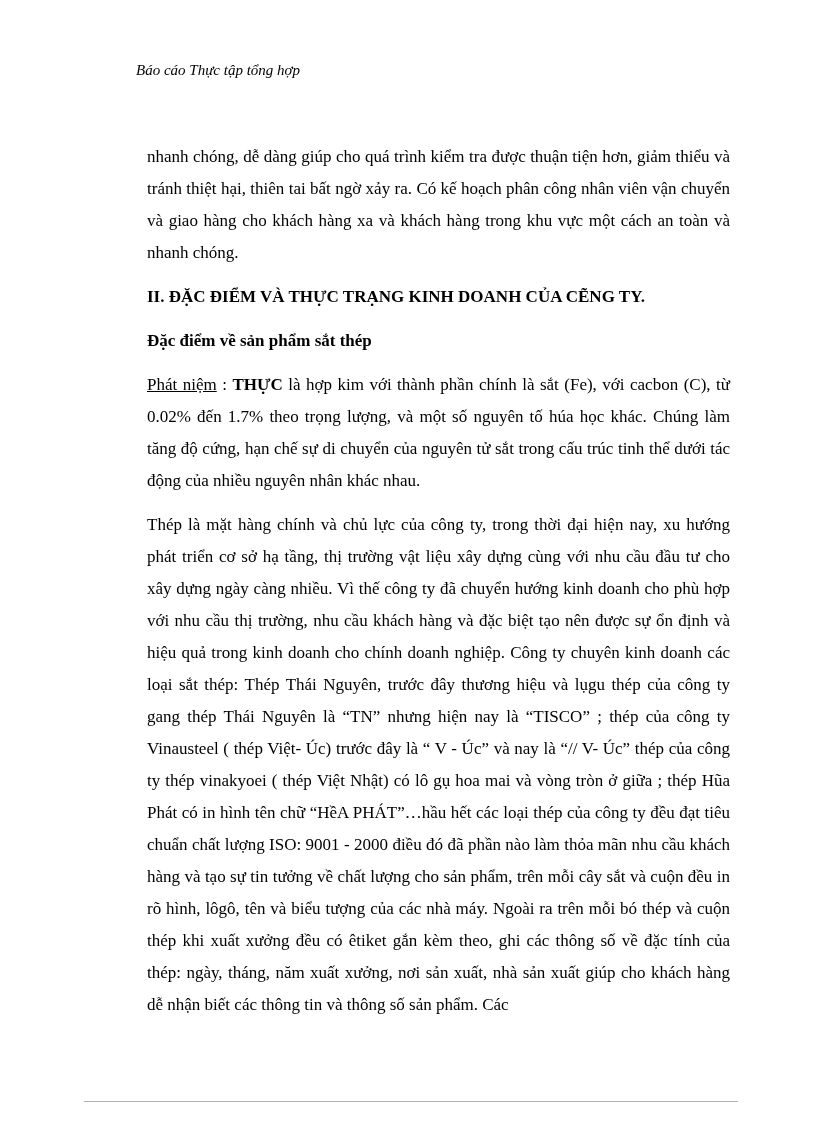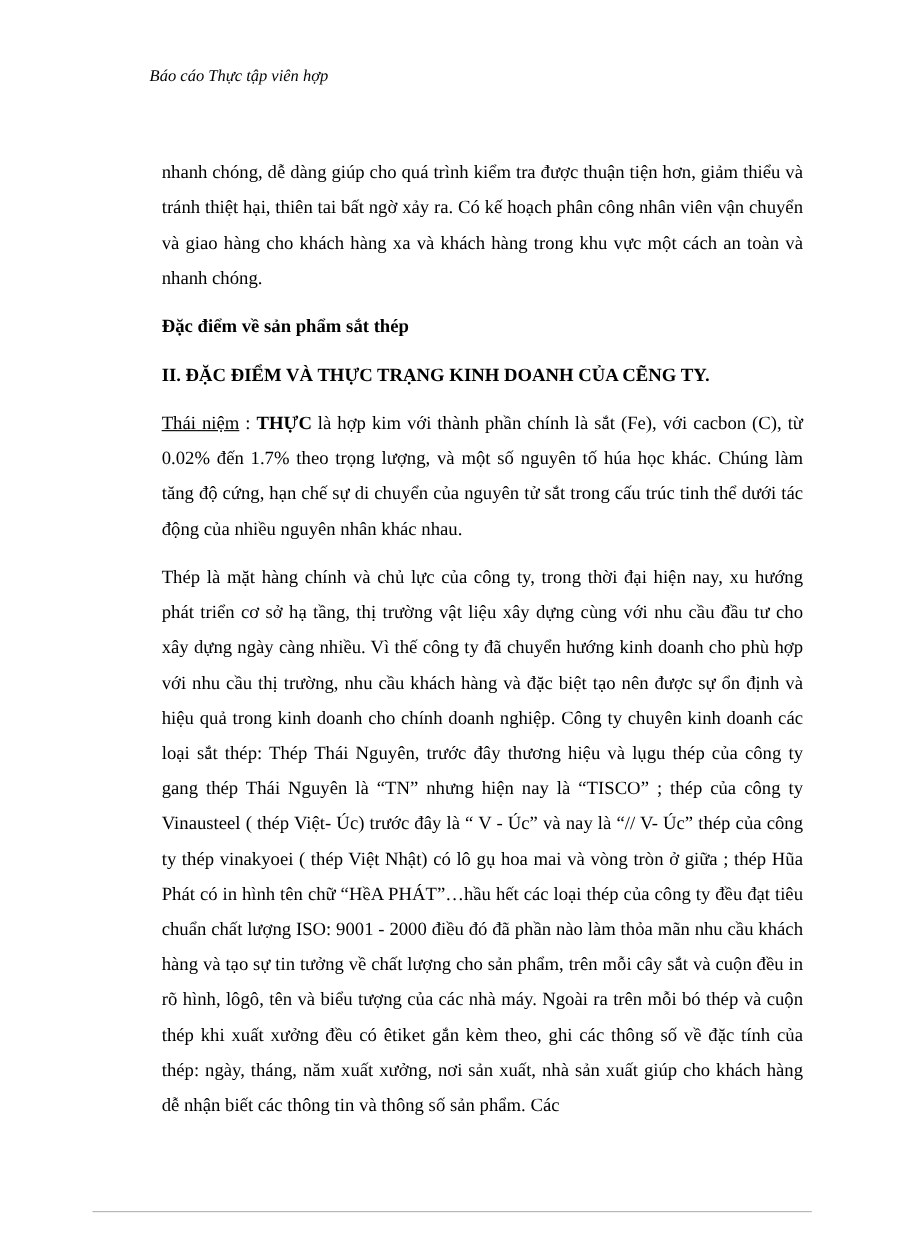--- a/index.html
+++ b/index.html
@@ -50,32 +50,32 @@
     border-top: 1px solid #b0b0b0;
     height: 0;
   }
 </style>
 </head>
 <body>
 
 <div class="page">
 
   <div class="running-header">
-    <span>Báo cáo Thực tập viên hợp</span>
+    <span>Báo cáo Thực tập tổng hợp</span>
   </div>
 
   <div class="content">
 
     <p>nhanh chóng, dễ dàng giúp cho quá trình kiểm tra được thuận tiện hơn, giảm thiểu và tránh thiệt hại, thiên tai bất ngờ xảy ra. Có kế hoạch phân công nhân viên vận chuyển và giao hàng cho khách hàng xa và khách hàng trong khu vực một cách an toàn và nhanh chóng.</p>
 
+    <p class="bold heading-line">II. ĐẶC ĐIỂM VÀ THỰC TRẠNG KINH DOANH CỦA CẼNG TY.</p>
+
     <p class="bold heading-line subheading">Đặc điểm về sản phẩm sắt thép</p>
 
-    <p class="bold heading-line">II. ĐẶC ĐIỂM VÀ THỰC TRẠNG KINH DOANH CỦA CẼNG TY.</p>
-
-    <p><span class="underline">Thái niệm</span><span> :  </span><span class="bold">THỰC</span><span> là hợp kim với thành phần chính là sắt (Fe), với cacbon (C), từ 0.02% đến 1.7% theo trọng lượng, và một số nguyên tố húa học khác. Chúng làm tăng độ cứng, hạn chế sự di chuyển của nguyên tử sắt trong cấu trúc tinh thể dưới tác động của nhiều nguyên nhân khác nhau.</span></p>
+    <p><span class="underline">Phát niệm</span><span> :  </span><span class="bold">THỰC</span><span> là hợp kim với thành phần chính là sắt (Fe), với cacbon (C), từ 0.02% đến 1.7% theo trọng lượng, và một số nguyên tố húa học khác. Chúng làm tăng độ cứng, hạn chế sự di chuyển của nguyên tử sắt trong cấu trúc tinh thể dưới tác động của nhiều nguyên nhân khác nhau.</span></p>
 
     <p>Thép là mặt hàng chính và chủ lực của công ty, trong thời đại hiện nay, xu hướng phát triển cơ sở hạ tầng, thị trường vật liệu xây dựng cùng với nhu cầu đầu tư cho xây dựng ngày càng nhiều.  Vì thế công ty đã chuyển hướng kinh doanh cho phù hợp với nhu cầu thị trường, nhu cầu khách hàng và đặc biệt tạo nên được sự ổn định và hiệu quả trong kinh doanh cho chính doanh nghiệp. Công ty chuyên kinh doanh các loại sắt thép: Thép Thái Nguyên, trước đây thương hiệu và lụgu thép của công ty gang thép Thái Nguyên là “TN” nhưng hiện nay là “TISCO” ; thép của công ty Vinausteel ( thép Việt- Úc) trước đây là “ V - Úc” và nay là “// V- Úc” thép của công ty thép vinakyoei ( thép Việt Nhật) có lô gụ hoa mai và vòng tròn ở giữa ; thép Hũa Phát có in hình tên chữ “HềA PHÁT”…hầu hết các loại thép của công ty đều đạt tiêu chuẩn chất lượng ISO: 9001 - 2000 điều đó đã phần nào làm thỏa mãn nhu cầu khách hàng và tạo sự tin tưởng về chất lượng cho sản phẩm, trên mỗi cây sắt và cuộn đều in rõ hình, lôgô, tên và biểu tượng của các nhà máy. Ngoài ra trên mỗi bó thép và cuộn thép khi xuất xưởng đều có êtiket gắn kèm theo, ghi các thông số về đặc tính của thép: ngày, tháng, năm xuất xưởng, nơi sản xuất, nhà sản xuất giúp cho khách hàng dễ nhận biết các thông tin và thông số sản phẩm. Các</p>
 
   </div>
 
   <div class="footer-rule"></div>
 
 </div>
 
 </body></html>

